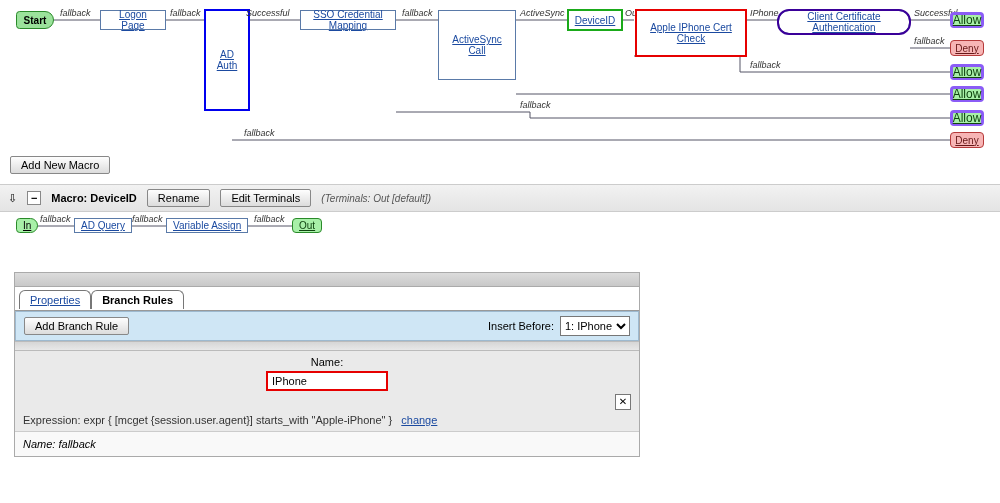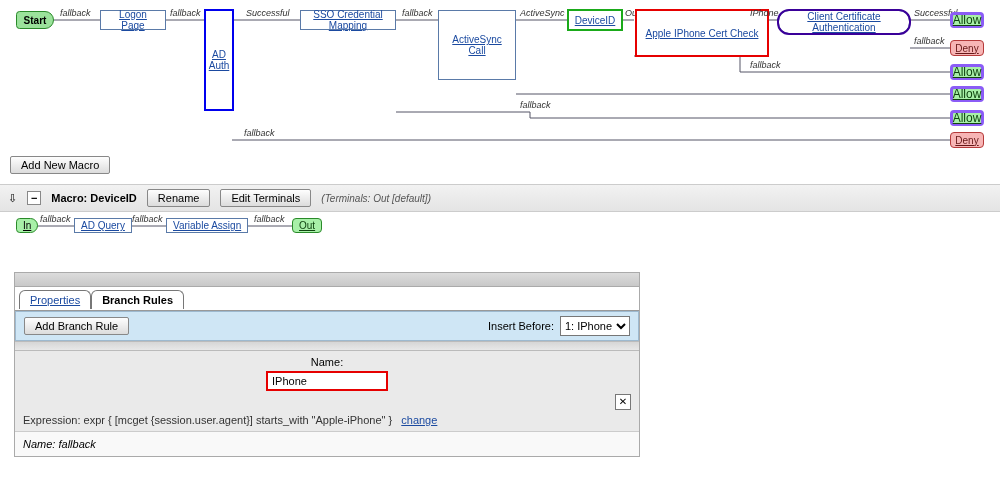--- a/index.html
+++ b/index.html
@@ -147,35 +147,35 @@
         <line x1="910" y1="48" x2="950" y2="48"></line>
       </g>
     </svg>
 
     <div class="node pill-start" style="left:16px; top:11px; width:38px; height:18px;">Start</div>
     <span class="lbl" style="left:60px; top:8px;">fallback</span>
 
     <div class="node" style="left:100px; top:10px; width:66px; height:20px;">Logon Page</div>
     <span class="lbl" style="left:170px; top:8px;">fallback</span>
 
-    <div class="node hl-blue" style="left:205px; top:10px; width:28px; height:100px;">AD Auth</div>
+    <div class="node hl-blue" style="left:205px; top:10px; width:44px; height:100px;">AD Auth</div>
     <span class="lbl" style="left:246px; top:8px;">Successful</span>
     <span class="lbl" style="left:244px; top:128px;">fallback</span>
 
     <div class="node" style="left:300px; top:10px; width:96px; height:20px;">SSO Credential Mapping</div>
     <span class="lbl" style="left:402px; top:8px;">fallback</span>
 
     <div class="node" style="left:438px; top:10px; width:78px; height:70px;">ActiveSync Call</div>
     <span class="lbl" style="left:520px; top:8px;">ActiveSync</span>
     <span class="lbl" style="left:520px; top:100px;">fallback</span>
 
     <div class="node hl-green" style="left:568px; top:10px; width:54px; height:20px;">DeviceID</div>
     <span class="lbl" style="left:625px; top:8px;">Out</span>
 
-    <div class="node hl-red" style="left:636px; top:10px; width:132px; height:46px;text-decoration:underline;">Apple IPhone Cert Check</div>
+    <div class="node hl-red" style="left:636px; top:10px; width:110px; height:46px;text-decoration:underline;">Apple IPhone Cert Check</div>
     <span class="lbl" style="left:750px; top:8px;">IPhone</span>
     <span class="lbl" style="left:750px; top:60px;">fallback</span>
 
     <div class="node hl-purple" style="left:778px; top:10px; width:132px; height:24px;border-radius:11px;">Client Certificate Authentication</div>
     <span class="lbl" style="left:914px; top:8px;">Successful</span>
     <span class="lbl" style="left:914px; top:36px;">fallback</span>
 
     <div class="node pill-allow" style="left:950px; top:12px; width:34px; height:16px;">Allow</div>
     <div class="node pill-deny" style="left:950px; top:40px; width:34px; height:16px;">Deny</div>
     <div class="node pill-allow" style="left:950px; top:64px; width:34px; height:16px;">Allow</div>

